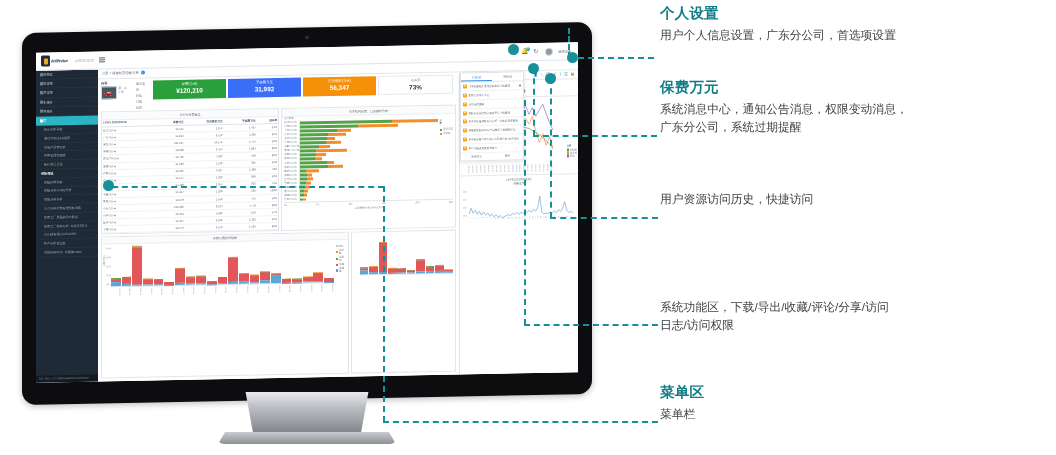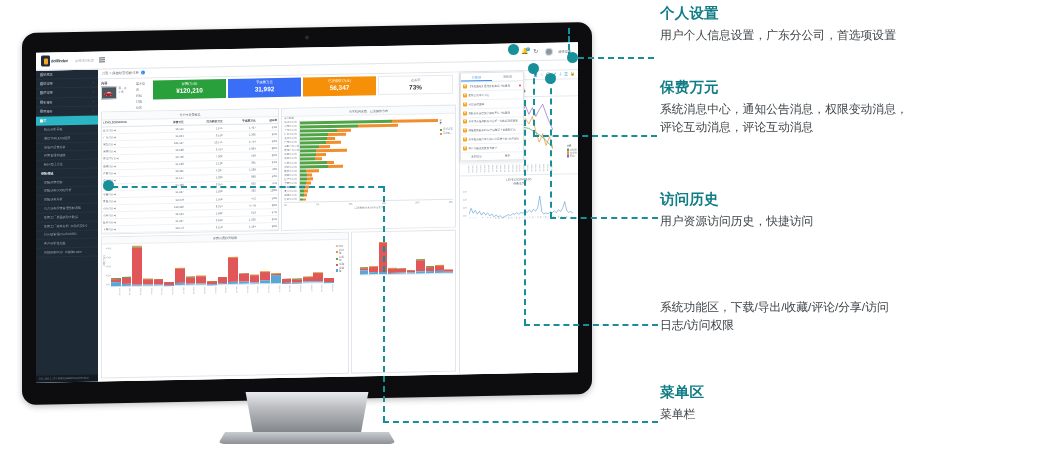--- a/index.html
+++ b/index.html
@@ -1018,25 +1018,24 @@
   <div class="stand-base"></div>
 
   <div class="cal" style="left:660px; top:4px; width:392px;">
     <h3>个人设置</h3>
     <p>用户个人信息设置，广东分公司，首选项设置</p>
   </div>
 
   <div class="cal" style="left:660px; top:78px; width:392px;">
     <h3>保费万元</h3>
     <p>系统消息中心，通知公告消息，权限变动消息，</p>
-    <p>评论互动消息，评论互动消息</p>
+    <p>广东分公司，系统过期提醒</p>
   </div>
 
   <div class="cal" style="left:660px; top:190px; width:392px;">
-    <h3>访问历史</h3>
     <p>用户资源访问历史，快捷访问</p>
   </div>
 
   <div class="cal" style="left:660px; top:298px; width:392px;">
     <p>系统功能区，下载/导出/收藏/评论/分享/访问</p>
     <p>日志/访问权限</p>
   </div>
 
   <div class="cal" style="left:660px; top:383px; width:392px;">
     <h3>菜单区</h3>

